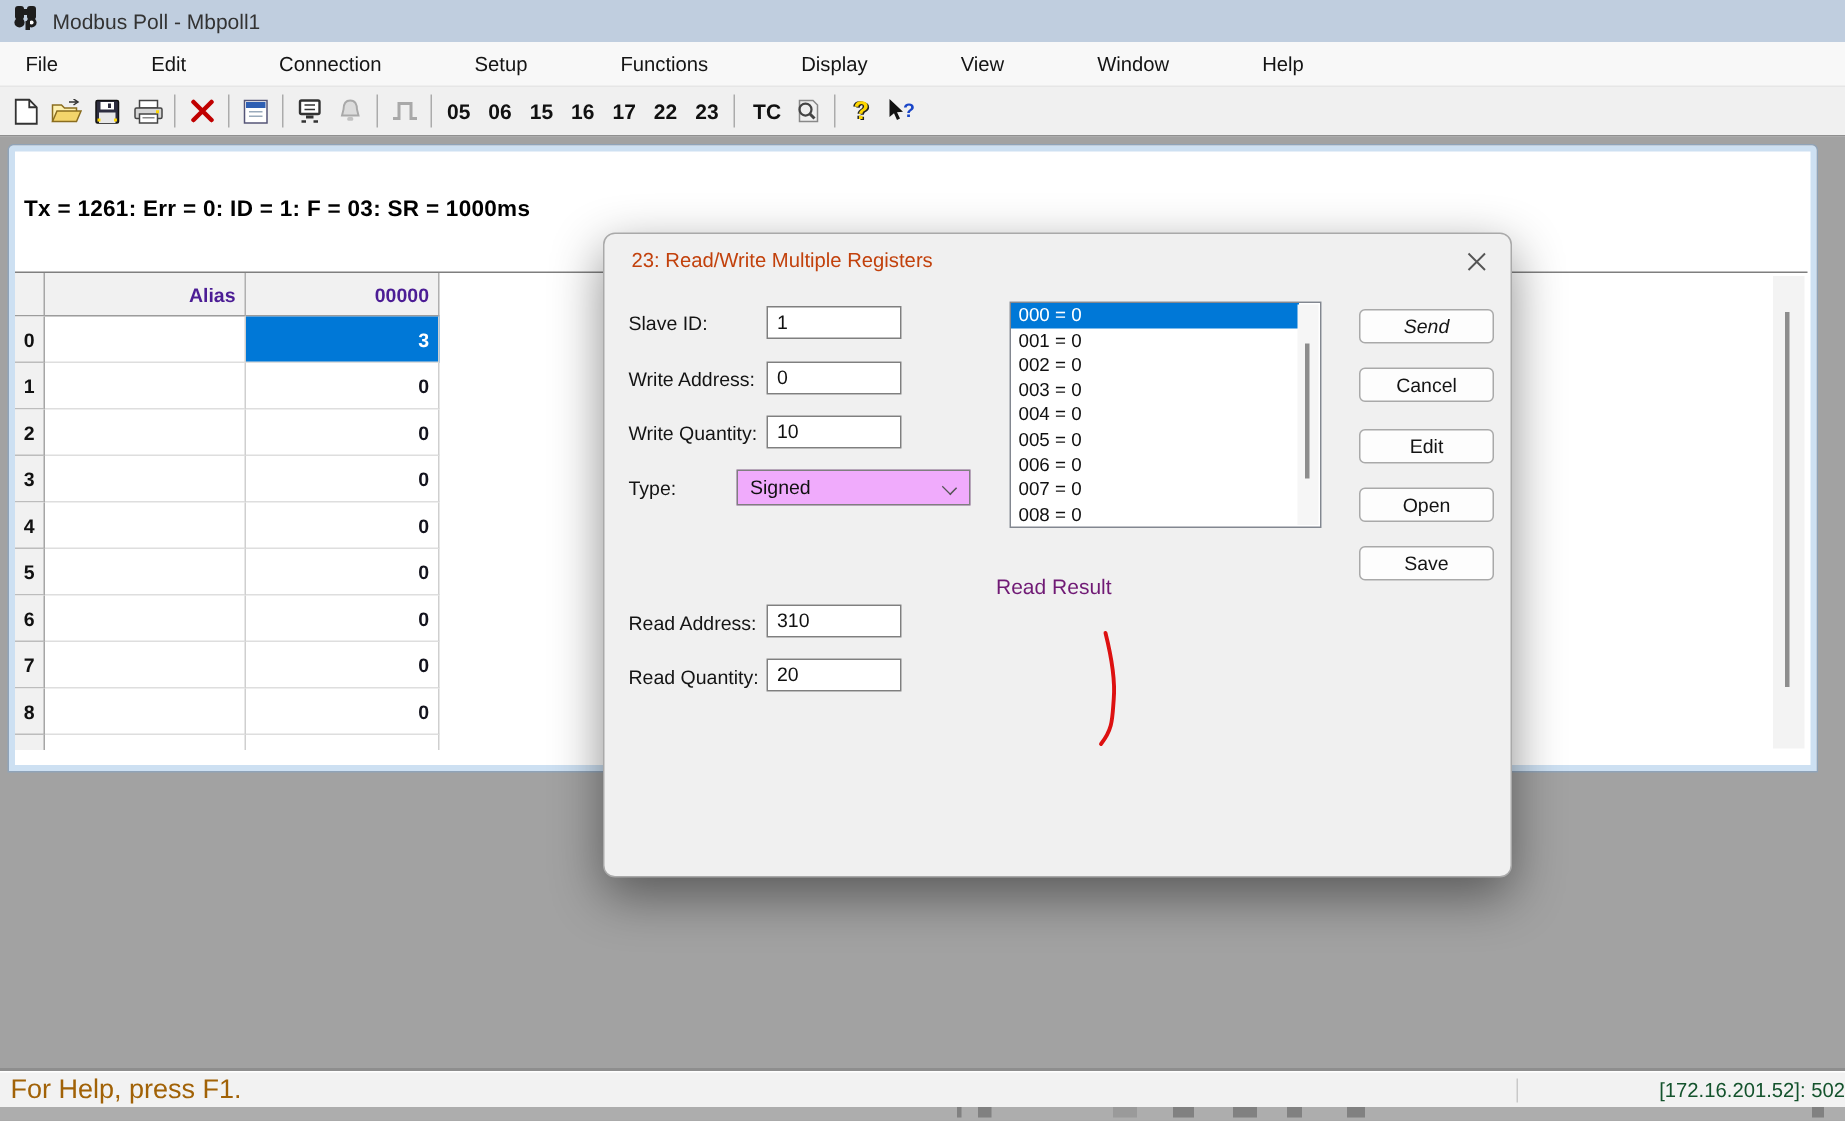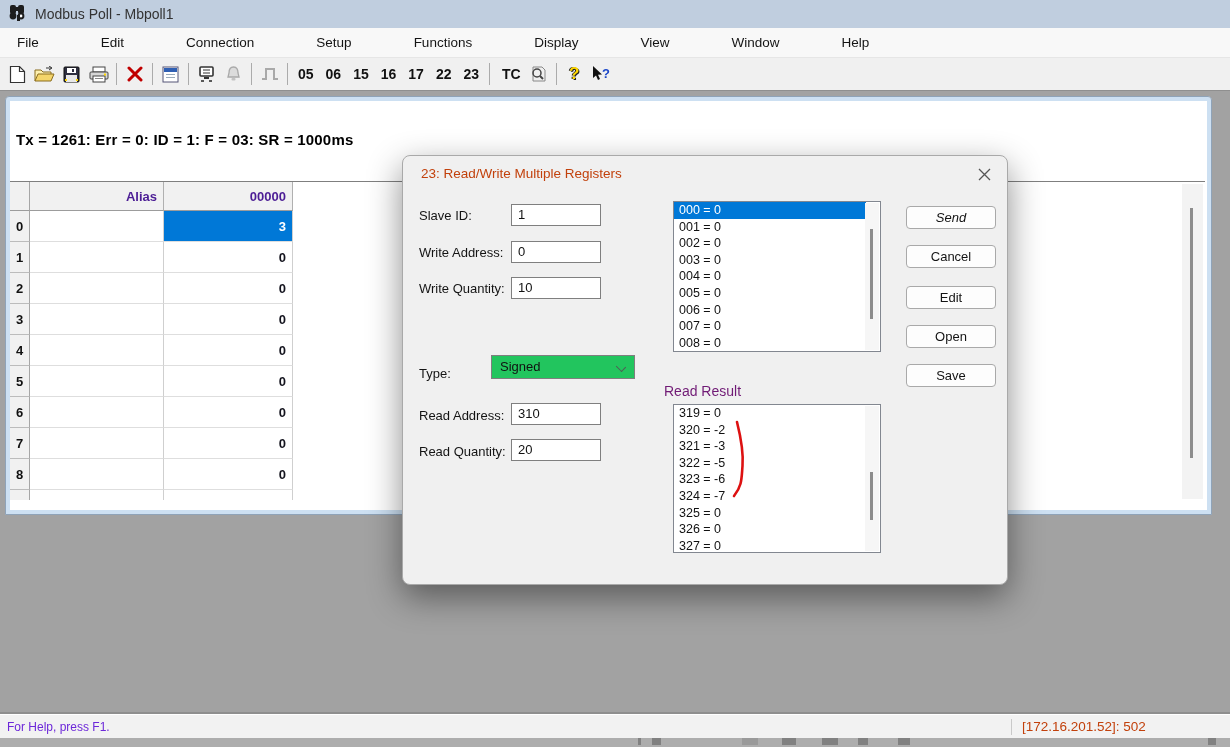--- a/index.html
+++ b/index.html
@@ -63,40 +63,40 @@
   .v-thumb { position:absolute; left:1190px; top:208px; width:3px; height:250px; background:#8d8d8d; }
 
   
   .dialog { position:absolute; left:402px; top:155px; width:606px; height:430px; background:#f0f0f0;
             border:1px solid #a9a9a9; border-radius:8px; box-shadow:0 12px 34px rgba(0,0,0,.45); z-index:10; }
   .dlg-title { position:absolute; left:18px; top:10px; font-size:13.5px; color:#c2410c; }
   .dlg-close { position:absolute; right:14px; top:9px; width:18px; height:18px; display:flex; align-items:center; justify-content:center; }
   .dlg-label { position:absolute; left:16px; font-size:13px; color:#141414; }
   .dlg-field { position:absolute; left:108px; width:90px; height:22px; background:#fff; border:1px solid #7f7f7f;
                font-size:13px; color:#111; line-height:20px; padding-left:6px; }
-  .combo { position:absolute; left:88px; top:157px; width:144px; height:24px; background:#22c55e; border:1px solid #7f7f7f;
-           font-size:13px; color:#111; line-height:22px; padding-left:8px;margin-top:42px; }
+  .combo { position:absolute; left:88px; top:157px; width:156px; height:24px; background:#f0abfc; border:1px solid #7f7f7f;
+           font-size:13px; color:#111; line-height:22px; padding-left:8px; }
   .combo .chev { position:absolute; right:9px; top:7px; width:8px; height:8px; border-right:1.6px solid #555;
                  border-bottom:1.6px solid #555; transform:rotate(45deg) scale(1,.8); }
   .listbox { position:absolute; left:270px; width:208px; background:#fff; border:1px solid #828790; overflow:hidden; }
   .lb-item { height:16.6px; line-height:16.6px; font-size:12.5px; color:#111; padding-left:5px; width:192px; }
   .lb-item.sel { background:#0078d7; color:#fff; }
   .lb-gutter { position:absolute; right:1px; top:1px; bottom:1px; width:14px; background:#f6f6f6; }
   .lb-thumb { position:absolute; right:6px; width:3px; background:#8d8d8d; }
   .rr-label { position:absolute; left:261px; top:227px; font-size:14px; color:#701a75; }
   .dlg-btn { position:absolute; left:503px; width:90px; height:23px; background:#fdfdfd; border:1px solid #a9a9a9;
              border-radius:4px; font-size:13px; color:#141414; display:flex; align-items:center; justify-content:center; }
   .annotation { position:absolute; left:318px; top:260px; pointer-events:none; }
 
   
   .statusbar { position:absolute; left:0; top:714px; width:1230px; height:24px; background:#f2f2f2;
                border-top:1px solid #ffffff; box-shadow:0 -2px 0 #8e8e8e; display:flex; align-items:center; }
-  .status-left { font-size:12px; color:#6d28d9; padding-left:7px; flex:1; }
+  .status-left { font-size:18px; color:#a16207; padding-left:7px; flex:1; }
   .status-sep { width:1px; height:16px; background:#c9c9c9; }
-  .status-right { font-size:13.5px; color:#c2410c; width:218px; padding-left:10px; }
+  .status-right { font-size:13.5px; color:#14532d; width:218px; padding-left:10px;text-align:right; }
 
   .bottom-strip { position:absolute; left:0; top:738px; width:1230px; height:9px; background:#adadad; }
   .frag { position:absolute; top:0; height:7px; background:#5c5c5c; opacity:.55; }
 </style>
 </head>
 <body>
 
 <div class="screen">
 
   <div class="titlebar">
@@ -302,21 +302,21 @@
 
     <div class="dlg-label" style="top:52px;">Slave ID:</div>
     <div class="dlg-field" style="top:48px;">1</div>
 
     <div class="dlg-label" style="top:89px;">Write Address:</div>
     <div class="dlg-field" style="top:85px;">0</div>
 
     <div class="dlg-label" style="top:125px;">Write Quantity:</div>
     <div class="dlg-field" style="top:121px;">10</div>
 
-    <div class="dlg-label" style="top:162px;margin-top:48px;">Type:</div>
+    <div class="dlg-label" style="top:162px;">Type:</div>
     <div class="combo">
       <span>Signed</span>
       <span class="chev"></span>
     </div>
 
     <div class="dlg-label" style="top:252px;">Read Address:</div>
     <div class="dlg-field" style="top:247px;">310</div>
 
     <div class="dlg-label" style="top:288px;">Read Quantity:</div>
     <div class="dlg-field" style="top:283px;">20</div>
@@ -331,34 +331,20 @@
       <div class="lb-item">006 = 0</div>
       <div class="lb-item">007 = 0</div>
       <div class="lb-item">008 = 0</div>
       <div class="lb-gutter">
         <div class="lb-thumb" style="top:26px; height:90px;"></div>
       </div>
     </div>
 
     <div class="rr-label">Read Result</div>
 
-    <div class="listbox" style="top:248px; height:149px;">
-      <div class="lb-item">319 = 0</div>
-      <div class="lb-item">320 = -2</div>
-      <div class="lb-item">321 = -3</div>
-      <div class="lb-item">322 = -5</div>
-      <div class="lb-item">323 = -6</div>
-      <div class="lb-item">324 = -7</div>
-      <div class="lb-item">325 = 0</div>
-      <div class="lb-item">326 = 0</div>
-      <div class="lb-item">327 = 0</div>
-      <div class="lb-gutter">
-        <div class="lb-thumb" style="top:66px; height:48px;"></div>
-      </div>
-    </div>
 
     <div class="annotation">
       <svg width="32" height="92" viewBox="0 0 32 92">
         <path d="M16 6 C 20 22, 22.5 38, 21.5 50 C 20.5 63, 21 70, 13 80" fill="none" stroke="#dd1111" stroke-width="2.6" stroke-linecap="round"></path>
       </svg>
     </div>
 
     <div class="dlg-btn" style="top:50px;font-style:italic;">Send</div>
     <div class="dlg-btn" style="top:89px;">Cancel</div>
     <div class="dlg-btn" style="top:130px;">Edit</div>

